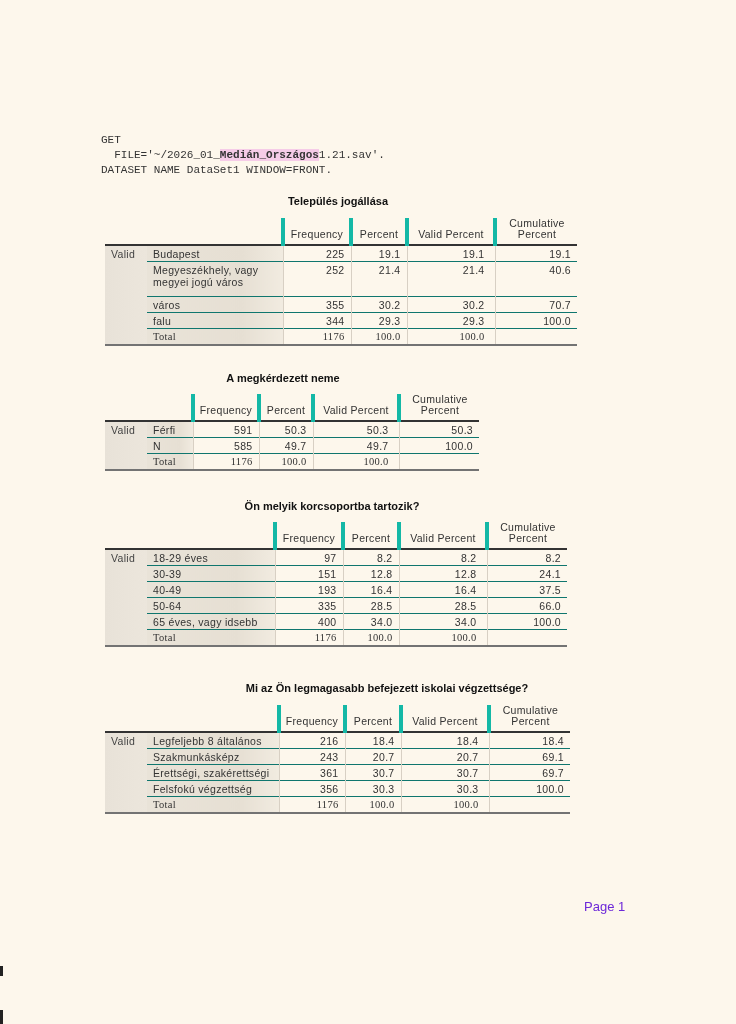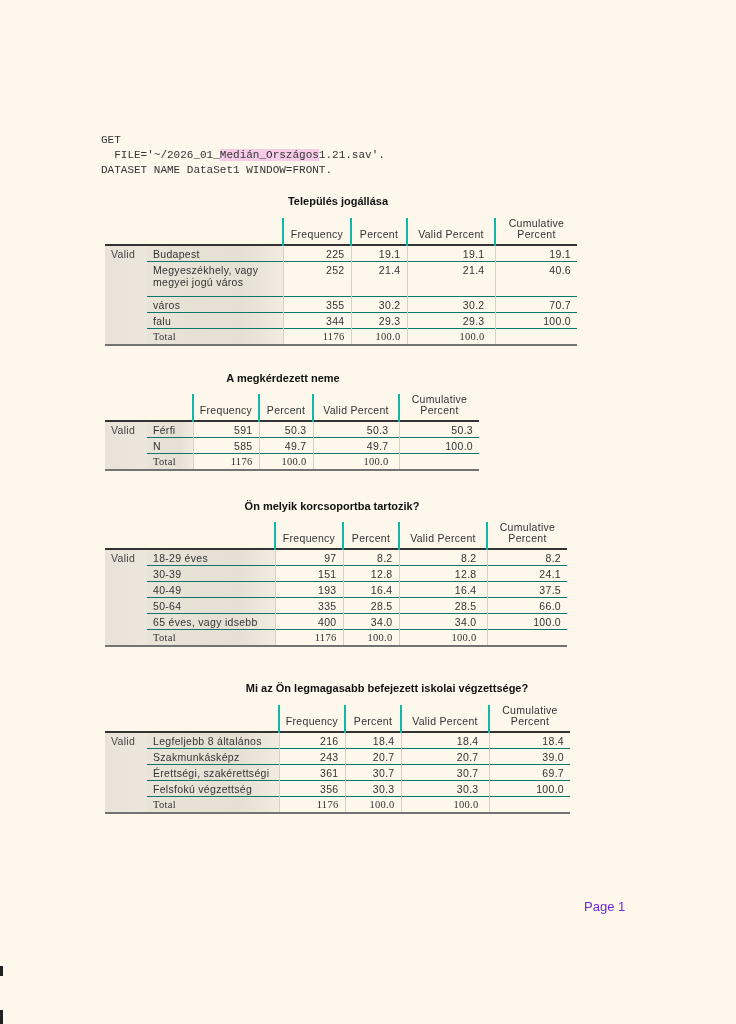--- a/index.html
+++ b/index.html
@@ -7,34 +7,34 @@
       width: 736px; height: 1024px; position: relative; overflow: hidden;
       background: #fdf7ec;
       font-family: "Liberation Sans", sans-serif;
       color: #222;
     }
     .syntax {
       position: absolute; left: 101px; top: 133px;
       font-family: "Liberation Mono", monospace; font-size: 11px; line-height: 15px;
       color: #333; white-space: pre; margin: 0;
     }
-    .hl { background: rgba(240, 170, 230, 0.55); }
+    .hl { background: rgba(240, 170, 230, 0.55); font-weight: bold; }
     .title {
       position: absolute; font-weight: bold; font-size: 11px; color: #111;
       white-space: nowrap; transform: translateX(-50%);
     }
     table.freq {
       position: absolute; border-collapse: collapse; font-size: 10.5px;
       color: #333; letter-spacing: 0.3px;
     }
     table.freq th {
       font-weight: normal; text-align: center; vertical-align: bottom;
       padding: 0 3px 4px 3px; line-height: 11px; color: #333;
     }
-    table.freq th.colhdr { border-left: 2px solid #14b8a6; margin-top: 20px; }
+    table.freq th.colhdr { border-left: 4px solid #14b8a6; margin-top: 20px; }
     table.freq thead tr { border-bottom: 2px solid #333; }
     table.freq tbody tr { border-bottom: 1px solid #0f766e; }
     table.freq tbody tr.total { border-bottom: 2px solid #737373; font-family: Liberation Serif, serif; }
     table.freq td {
       padding: 2px 6px 1px 6px; line-height: 12px; vertical-align: top;
     }
     td.grp {
       background: linear-gradient(90deg, #e8e2d8, #ece6dc); color: #444;
       border-bottom: none; padding-left: 8px;
     }
@@ -259,21 +259,21 @@
       <td class="num">216</td>
       <td class="num">18.4</td>
       <td class="num vp">18.4</td>
       <td class="num cp">18.4</td>
     </tr>
     <tr>
       <td class="lbl">Szakmunkásképz</td>
       <td class="num">243</td>
       <td class="num">20.7</td>
       <td class="num vp">20.7</td>
-      <td class="num cp">39.0</td>
+      <td class="num cp">69.1</td>
     </tr>
     <tr>
       <td class="lbl">Érettségi, szakérettségi</td>
       <td class="num">361</td>
       <td class="num">30.7</td>
       <td class="num vp">30.7</td>
       <td class="num cp">69.7</td>
     </tr>
     <tr>
       <td class="lbl">Felsfokú végzettség</td>

